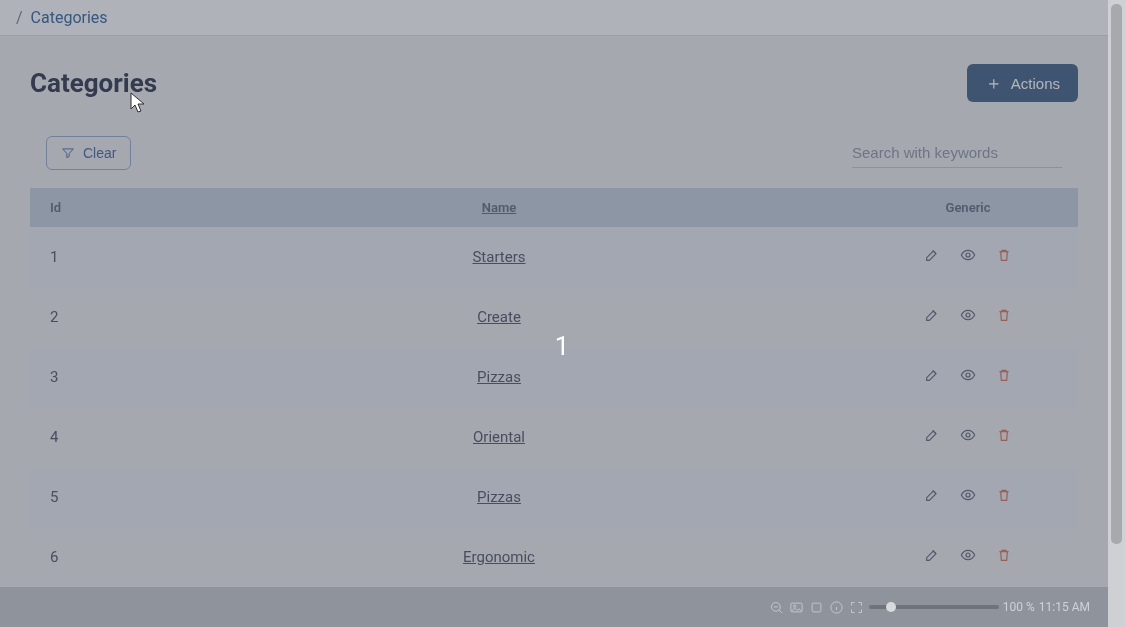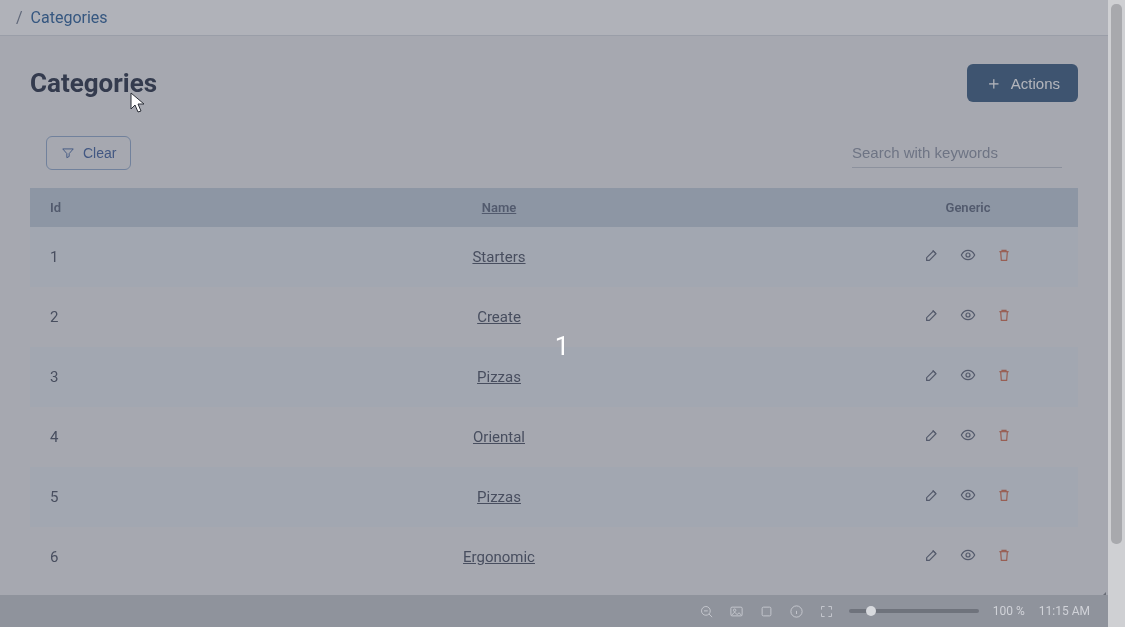--- a/index.html
+++ b/index.html
@@ -181,26 +181,26 @@
     left: 3px; right: 3px;
     top: 4px; height: 540px;
     background: #a8a9ad;
     border-radius: 5px;
   }
 
   
   .statusbar {
     position: absolute;
     left: 0; right: 0; bottom: 0;
-    height: 32px;
+    height: 40px;
     background: #8f939c;
     display: flex;
     align-items: center;
     justify-content: flex-end;
-    gap: 14px;
+    gap: 4px;
     padding: 0 18px 0 8px;
     color: #d7d9de;
     font-size: 12px;
   }
   .statusbar .sicon {
     width: 16px; height: 16px;
     display: inline-flex;
     align-items: center; justify-content: center;
   }
   .statusbar .sicon svg { width: 15px; height: 15px; stroke: #c6c9cf; fill: none; stroke-width: 1.5; }

